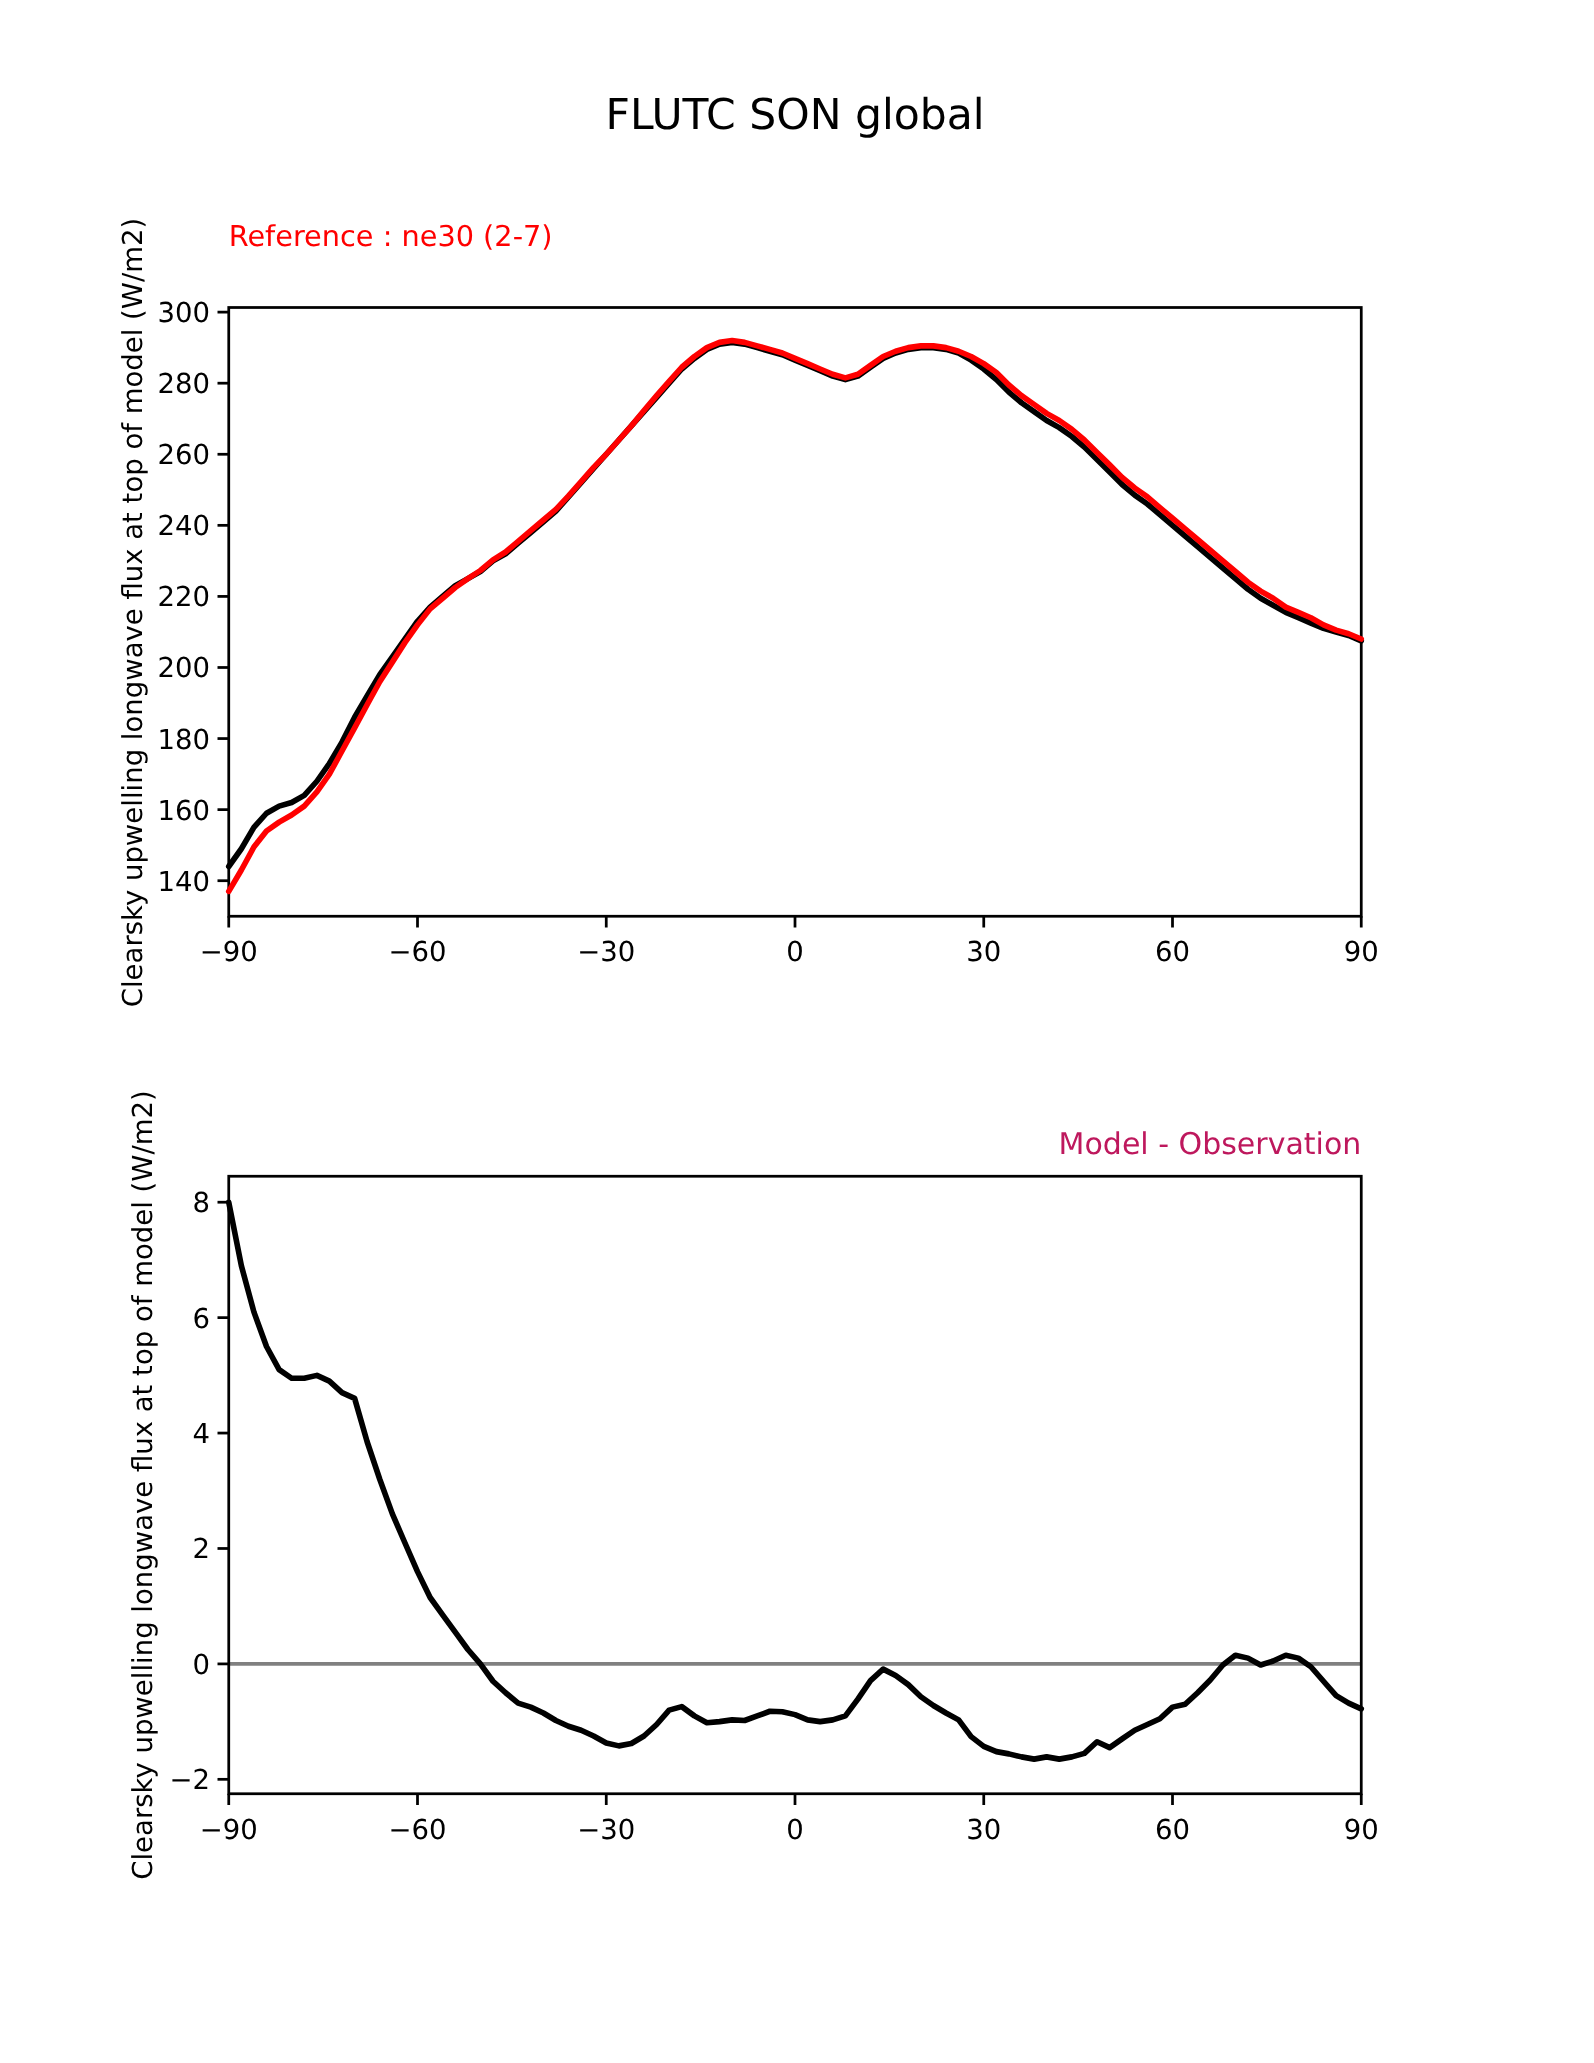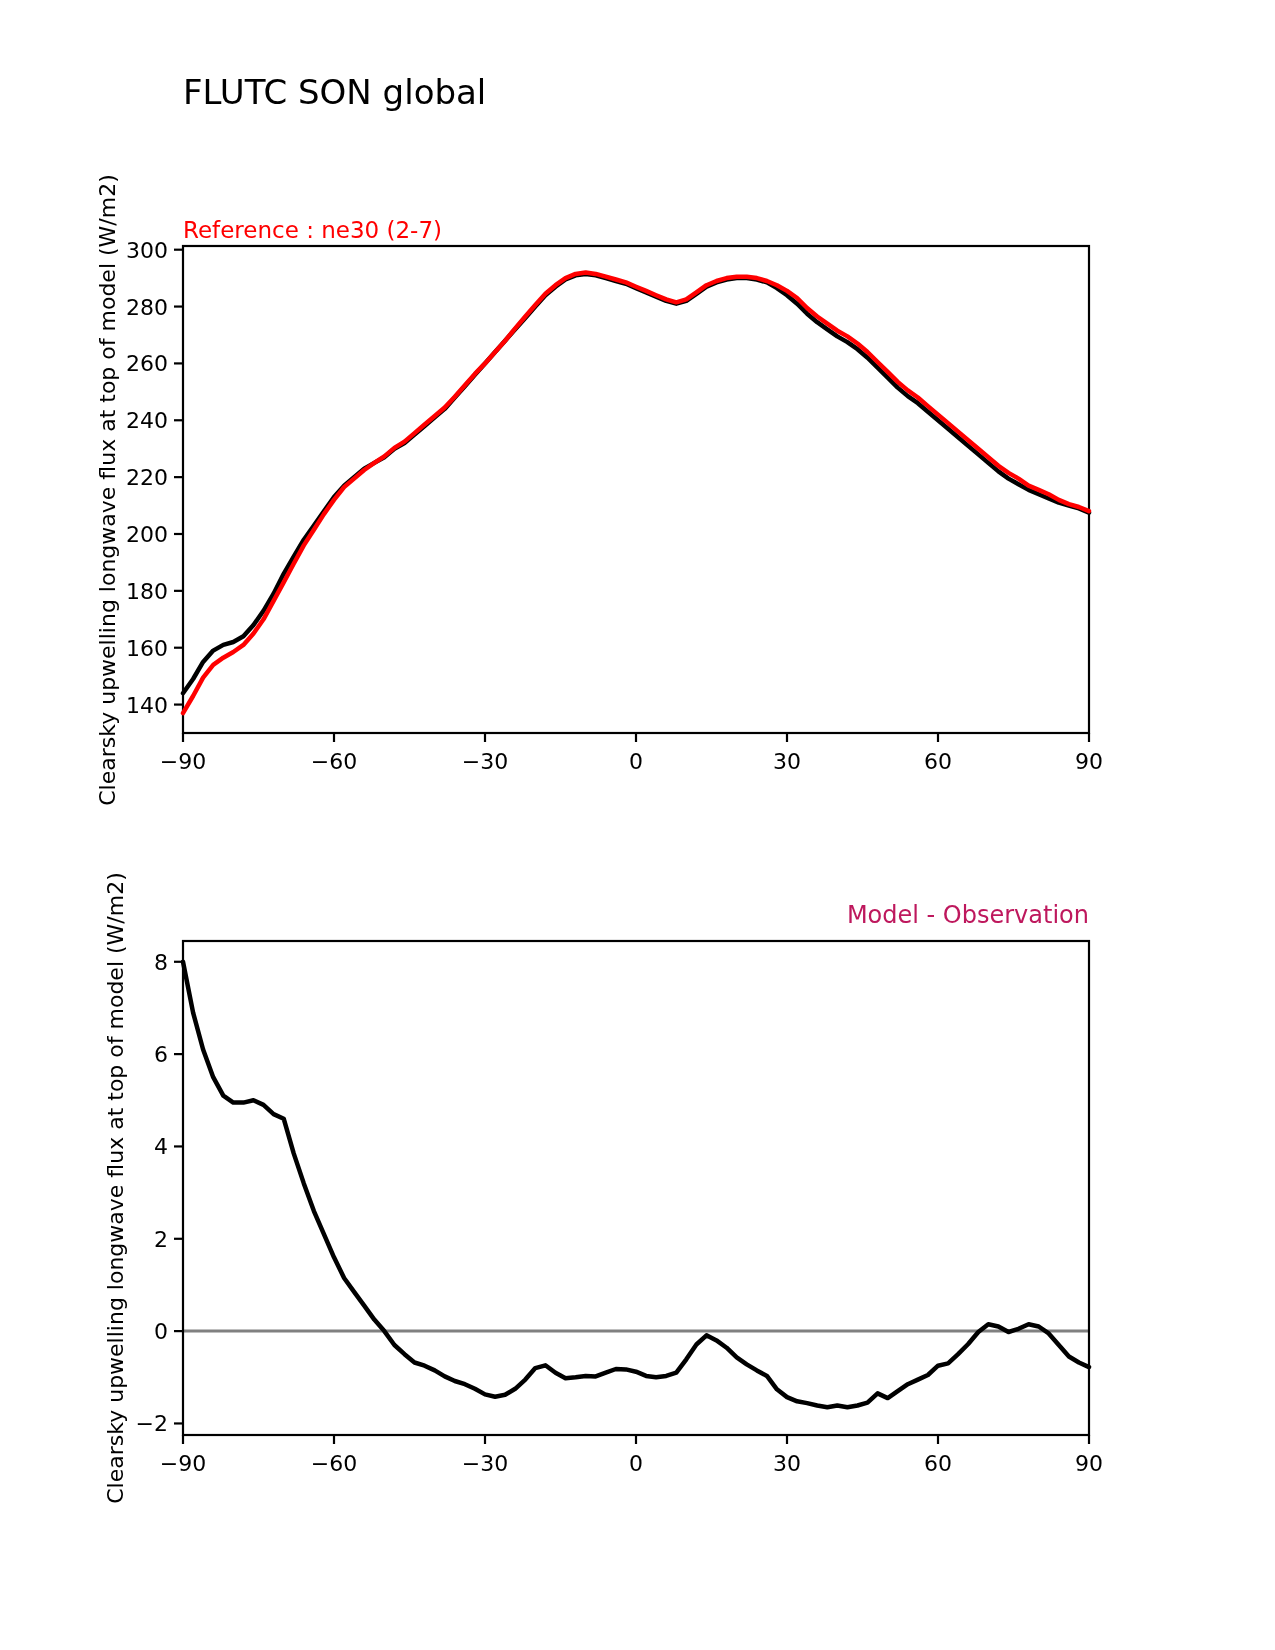--- a/index.html
+++ b/index.html
@@ -5,27 +5,27 @@
   html,body { margin:0; padding:0; background:#ffffff; }
   .page {
     position:relative;
     width:1275px; height:1650px;
     background:#ffffff;
     font-family:"DejaVu Sans","Liberation Sans",sans-serif;
     overflow:hidden;
   }
   .main-title {
     position:absolute; left:183px; width:906px; top:72px;
-    text-align:left; font-size:34px; color:#000000;
+    text-align:center; font-size:34px; color:#000000;
     white-space:nowrap;
   }
   .legend { position:absolute; left:183px; top:174px; }
   .legend-entry { font-size:23px; line-height:32px; white-space:nowrap; }
   .legend-test { color:#000000; }
-  .legend-ref  { color:#ff0000;margin-top:40px; }
+  .legend-ref  { color:#ff0000; }
   .chart2-title {
     position:absolute; left:183px; width:906px; top:901px;
     text-align:right; font-size:24px; color:#be185d; white-space:nowrap;
   }
   .ylabel {
     position:absolute; white-space:nowrap; font-size:22px; color:#000000;
     transform:translate(-50%,-50%) rotate(-90deg);
   }
   #ylabel1 { left:107px; top:490px; }
   #ylabel2 { left:115px; top:1188px; }

